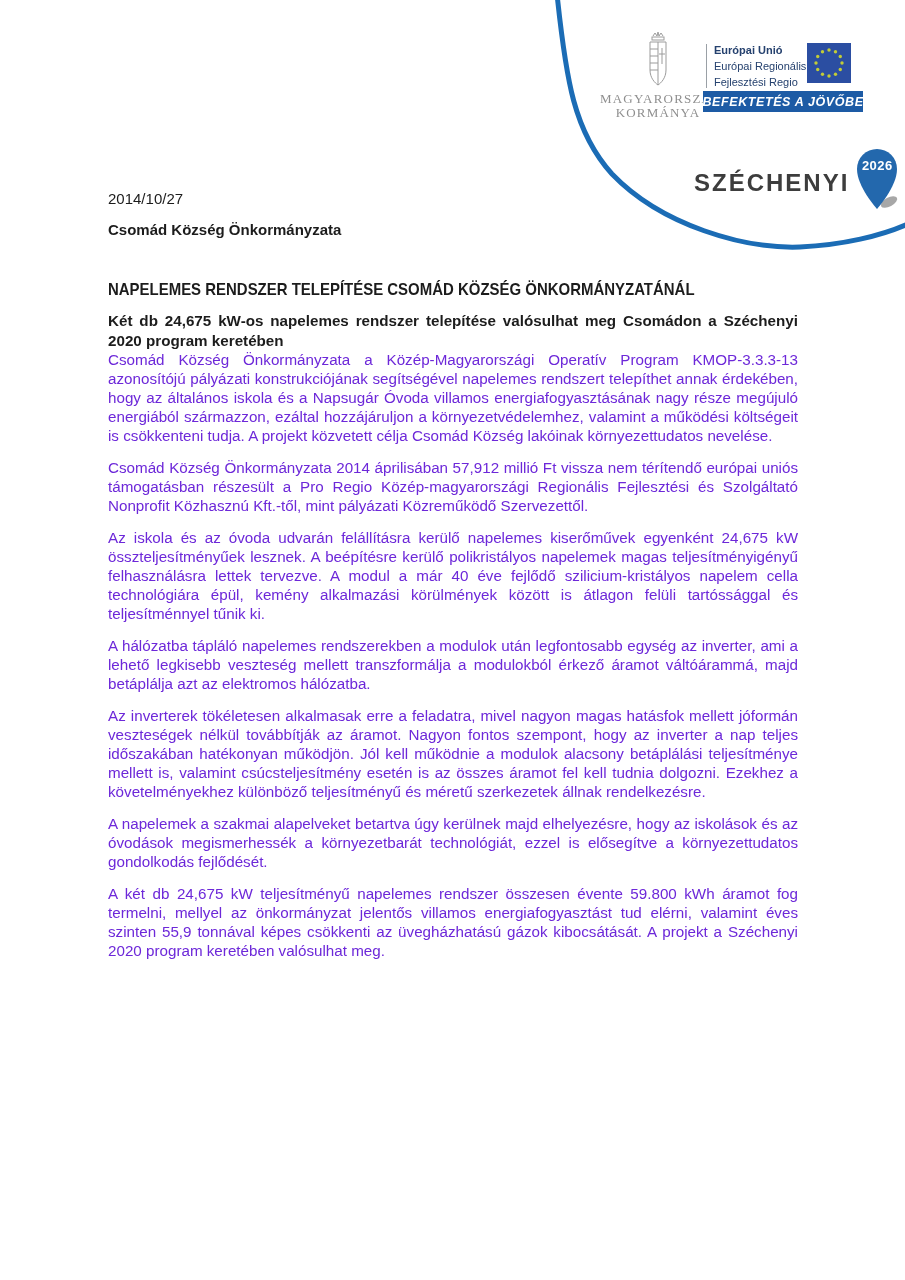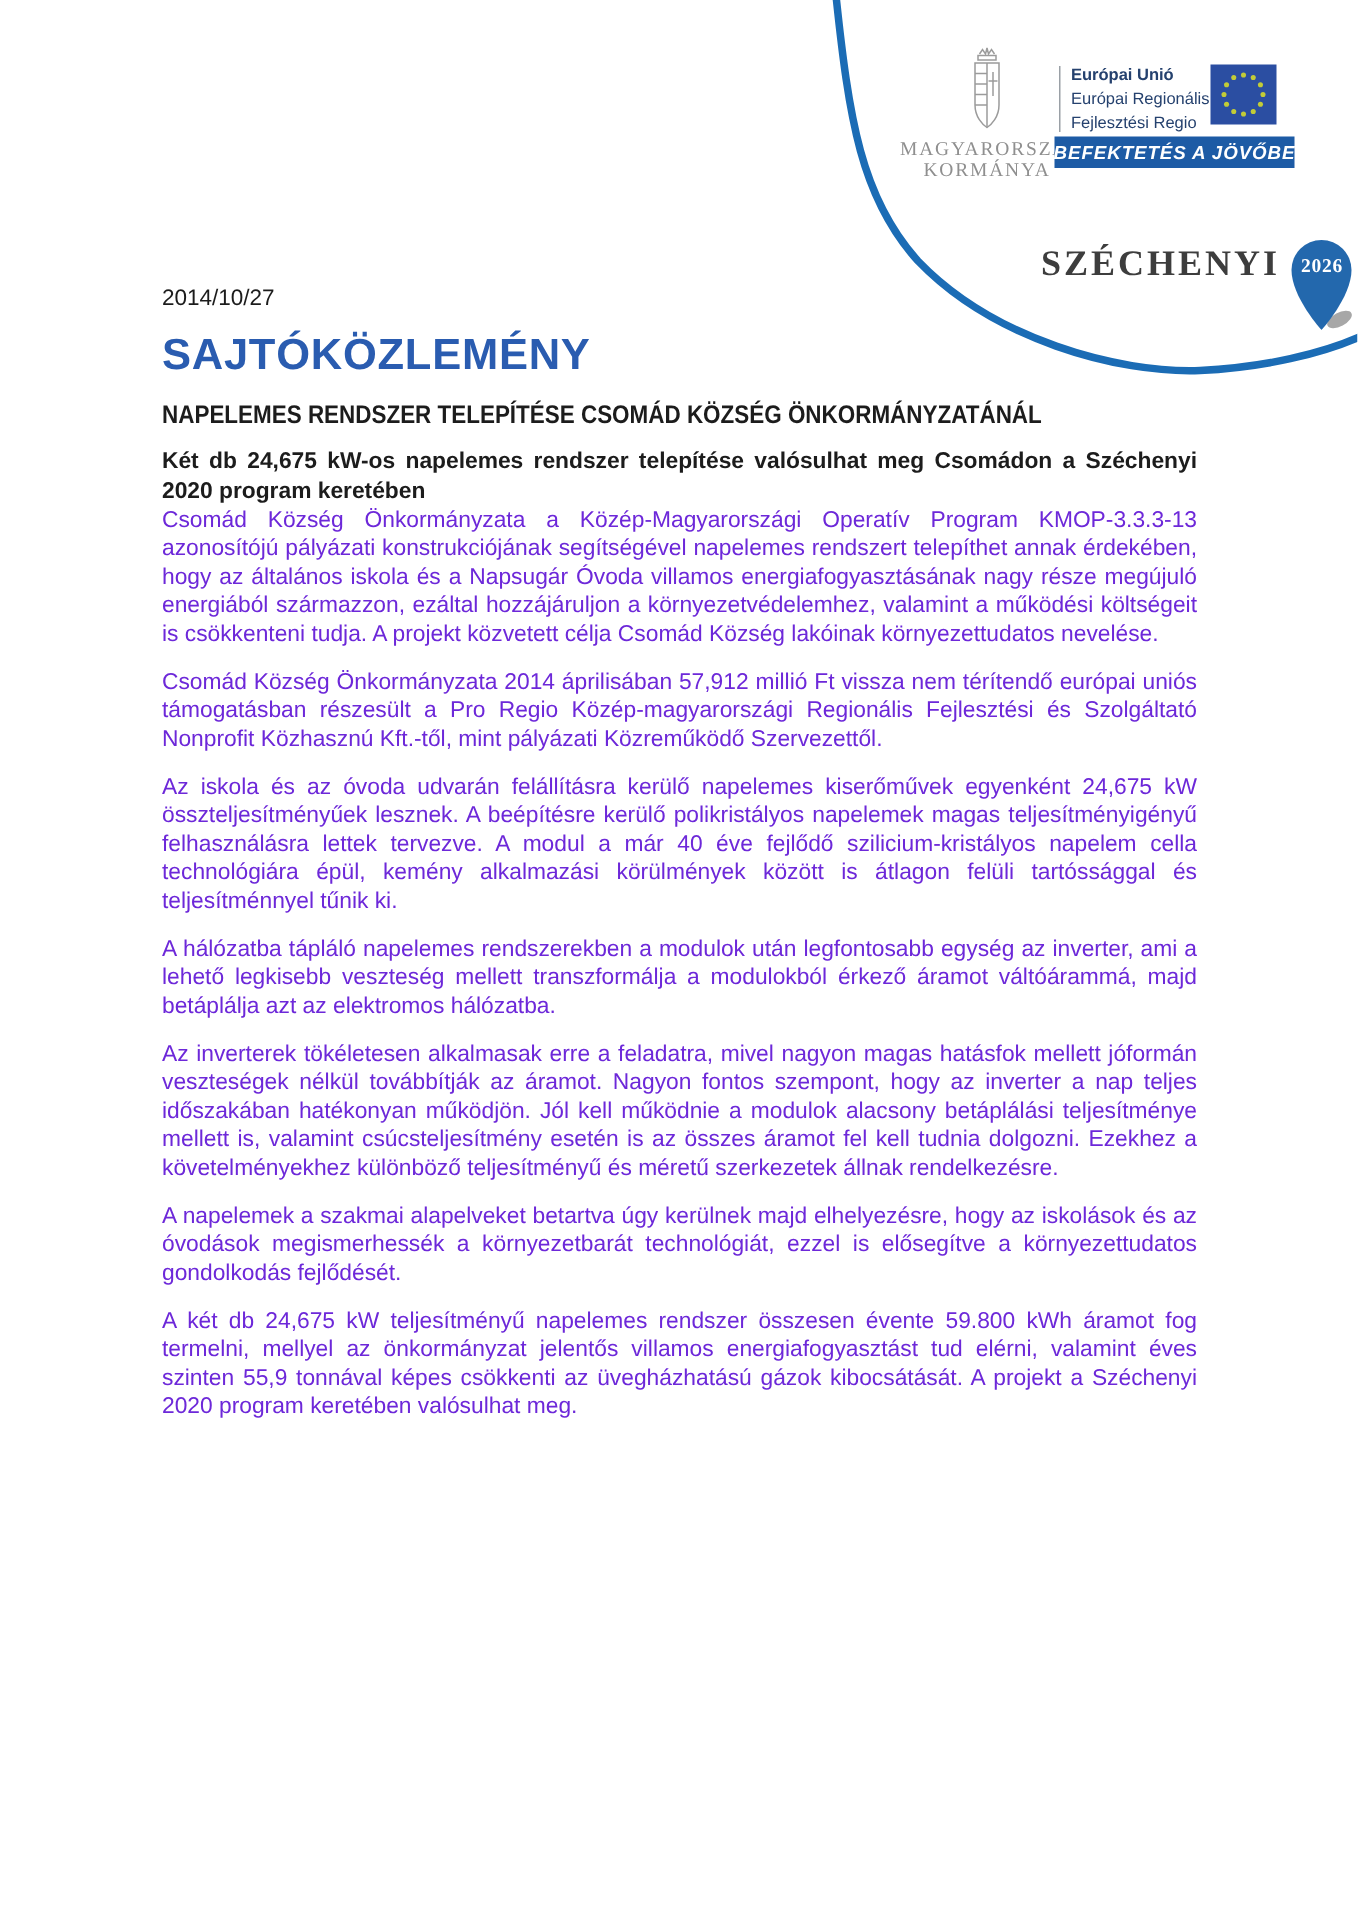--- a/index.html
+++ b/index.html
@@ -42,21 +42,21 @@
   }
   .banner {
     position: absolute; left: 703px; top: 91px; width: 160px; height: 21px;
     background: #1d5ba5; color: #ffffff;
     font-size: 12.5px; font-weight: bold; letter-spacing: 0.6px;
     display: flex; align-items: center; justify-content: center;
     white-space: nowrap;
     font-style: italic;
   }
   .szechenyi {
-    position: absolute; left: 694px; top: 158px; display: flex; align-items: flex-start; font-family: Liberation Serif, serif;
+    position: absolute; left: 694px; top: 147px; display: flex; align-items: center;
   }
   .szechenyi-text {
     font-size: 24px; font-weight: bold; letter-spacing: 2px; color: #3d3d3d;
     margin-top: 5px;
   }
   .pin-wrap { position: relative; width: 46px; height: 66px; margin-left: 6px; }
   .pin-wrap svg { position: absolute; left: 0; top: 0; }
   .pin-year {
     position: absolute; left: 0; top: 11px; width: 44px; text-align: center;
     color: #ffffff; font-size: 13px; font-weight: bold; letter-spacing: 0.5px;
@@ -153,22 +153,22 @@
       <svg width="46" height="66" viewBox="0 0 46 66" aria-hidden="true">
         <ellipse cx="34" cy="55" rx="9" ry="4.5" transform="rotate(-28 34 55)" fill="#a7a7a7"></ellipse>
         <path d="M22 62 C22 62 2 40 2 22 A20 20 0 1 1 42 22 C42 40 22 62 22 62 Z" fill="#2368ad"></path>
       </svg>
       <div class="pin-year">2026</div>
     </div>
   </div>
 
   <div class="content">
     <div class="date-line">2014/10/27</div>
+    <div class="org-line">Csomád Község Önkormányzata</div>
 
-    <div class="title">SAJTÓKÖZLEMÉNY</div>
 
     <div class="headline">
       <span>NAPELEMES RENDSZER TELEPÍTÉSE CSOMÁD KÖZSÉG ÖNKORMÁNYZATÁNÁL</span>
     </div>
 
     <div class="lead">Két db 24,675 kW-os napelemes rendszer telepítése valósulhat meg Csomádon a Széchenyi 2020 program keretében</div>
 
     <p class="body-para">Csomád Község Önkormányzata a Közép-Magyarországi Operatív Program KMOP-3.3.3-13 azonosítójú pályázati konstrukciójának segítségével napelemes rendszert telepíthet annak érdekében, hogy az általános iskola és a Napsugár Óvoda villamos energiafogyasztásának nagy része megújuló energiából származzon, ezáltal hozzájáruljon a környezetvédelemhez, valamint a működési költségeit is csökkenteni tudja. A projekt közvetett célja Csomád Község lakóinak környezettudatos nevelése.</p>
     <p class="body-para">Csomád Község Önkormányzata 2014 áprilisában 57,912 millió Ft vissza nem térítendő európai uniós támogatásban részesült a Pro Regio Közép-magyarországi Regionális Fejlesztési és Szolgáltató Nonprofit Közhasznú Kft.-től, mint pályázati Közreműködő Szervezettől.</p>
     <p class="body-para">Az iskola és az óvoda udvarán felállításra kerülő napelemes kiserőművek egyenként 24,675 kW összteljesítményűek lesznek. A beépítésre kerülő polikristályos napelemek magas teljesítményigényű felhasználásra lettek tervezve. A modul a már 40 éve fejlődő szilicium-kristályos napelem cella technológiára épül, kemény alkalmazási körülmények között is átlagon felüli tartóssággal és teljesítménnyel tűnik ki.</p>

